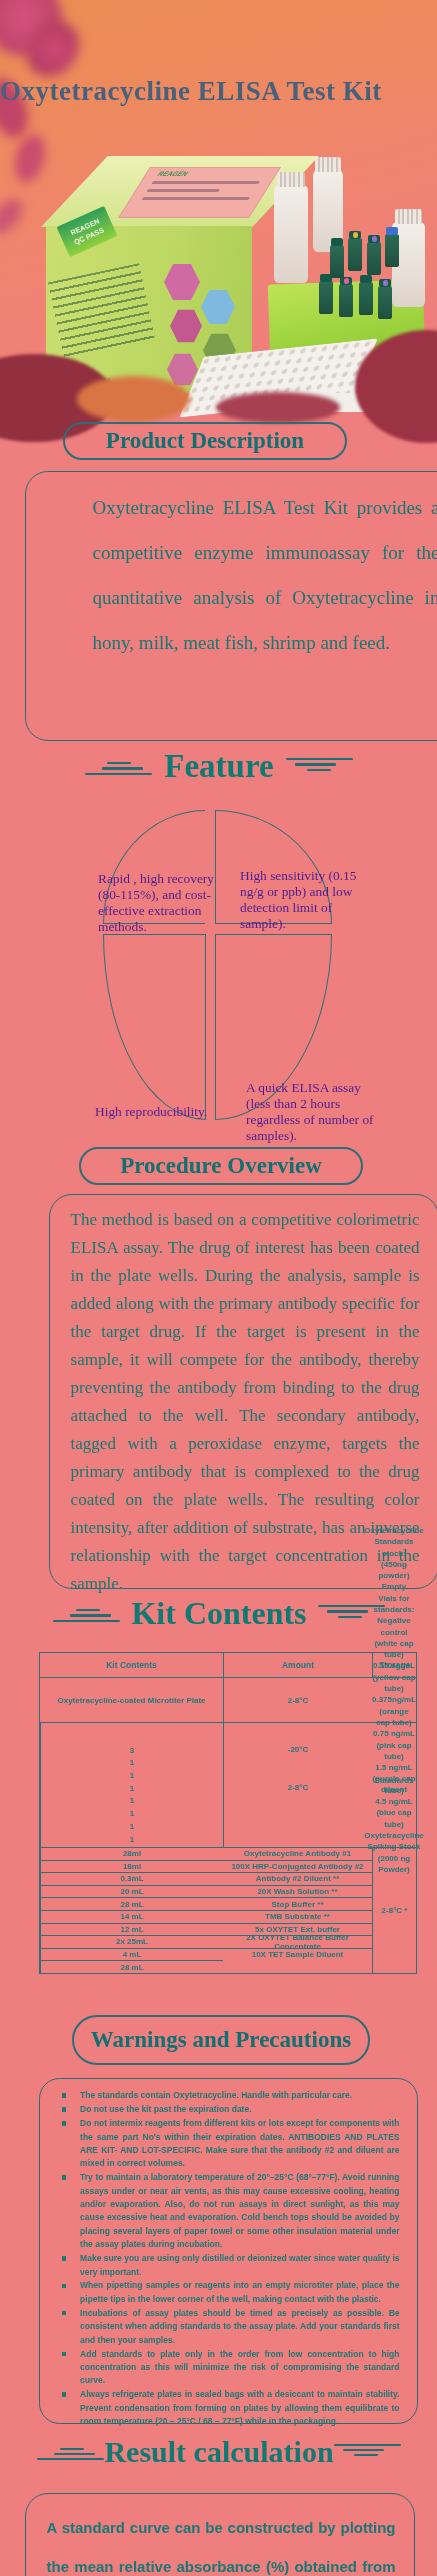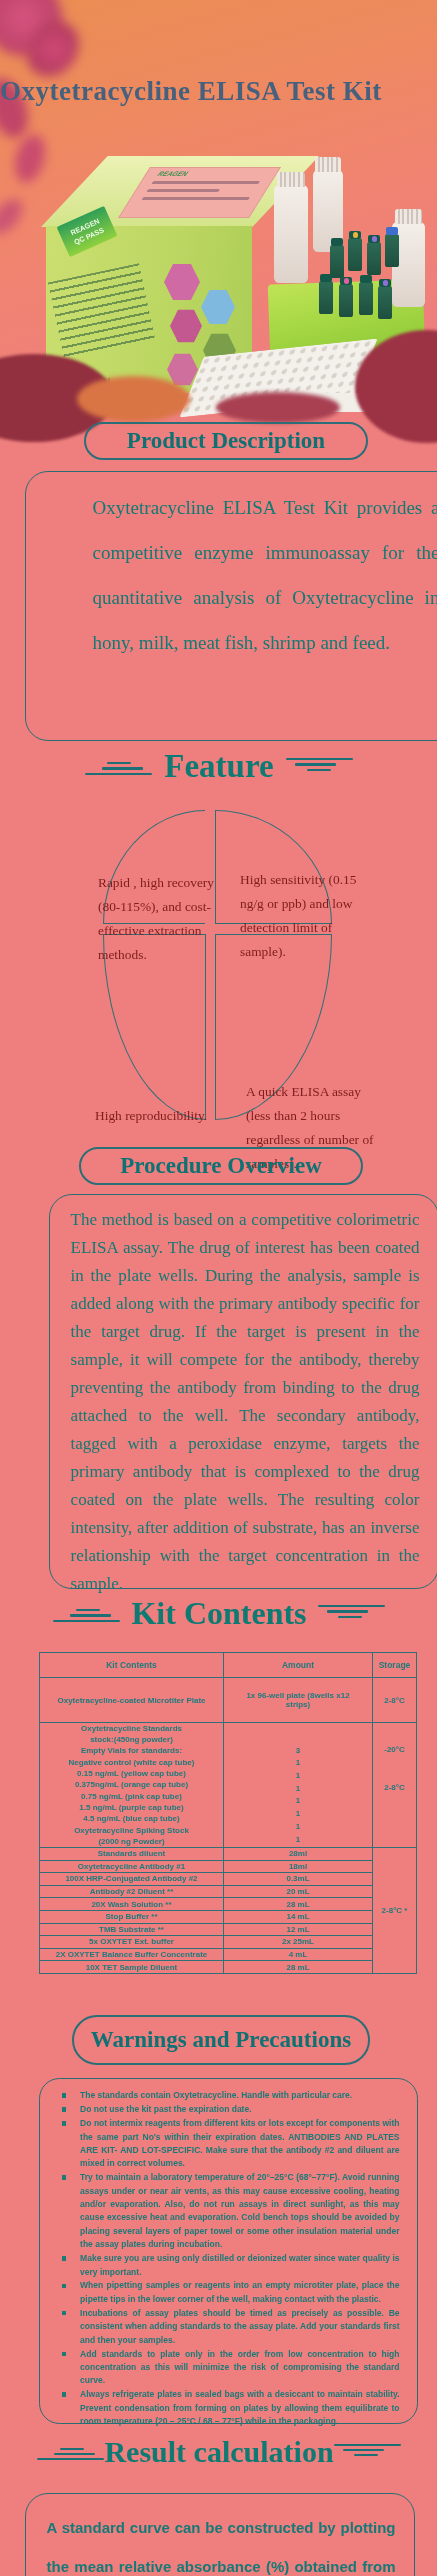--- a/index.html
+++ b/index.html
@@ -75,30 +75,30 @@
         font-weight:bold;color:#0d7a73;}
   .deco{position:relative;width:72px;height:18.5px;}
   .deco i{position:absolute;height:2.1px;background:#1c6f75;border-radius:1px;}
   .deco.left i:nth-child(1){right:0;bottom:1px;width:67px;}
   .deco.left i:nth-child(2){right:9.3px;bottom:6.2px;width:41px;}
   .deco.left i:nth-child(3){right:20.6px;bottom:11.3px;width:24px;}
   .deco.right i:nth-child(1){left:0;top:1px;width:67px;}
   .deco.right i:nth-child(2){left:9.3px;top:6.2px;width:41px;}
   .deco.right i:nth-child(3){left:20.6px;top:11.3px;width:24px;}
   
-  .pill-product{left:84px;top:422px;width:280px;height:34px;font-size:23px;}
+  .pill-product{left:63px;top:422px;width:280px;height:34px;font-size:23px;}
   .box-desc{left:25px;top:471px;width:388px;height:268px;padding-left:45px;}
   .box-desc p{margin:13.4px 19.6px 0 21.6px;font-size:19px;line-height:45px;text-align:justify;}
   .head-feature{top:748px;font-size:33px;gap:12.4px;}
   .quad{position:absolute;border:1.5px solid #2c6f77;}
   .q-tl{left:103px;top:810px;width:101px;height:112px;border-radius:100% 0 0 0 / 100% 0 0 0;border-right:none;}
   .q-tr{left:215px;top:810px;width:115px;height:112px;border-radius:0 100% 0 0 / 0 100% 0 0;border-left:1.5px solid #2c6f77;}
   .q-bl{left:103px;top:934px;width:101px;height:184px;border-radius:0 0 0 100% / 0 0 0 100%;}
   .q-br{left:215px;top:934px;width:115px;height:184px;border-radius:0 0 100% 0 / 0 0 100% 0;}
-  .qtext{position:absolute;font-size:13.4px;line-height:24px;color:#7f1d1d;}
+  .qtext{position:absolute;font-size:13.4px;line-height:16px;color:#4c1d95;}
   .qt-tl{left:98px;top:871px;width:126px;}
   .qt-tr{left:240px;top:868px;width:130px;}
   .qt-bl{left:95px;top:1104px;width:139px;}
   .qt-br{left:246px;top:1080px;width:130px;}
   .pill-procedure{left:79px;top:1147px;width:280px;height:34px;font-size:23px;}
   .box-proc{left:25px;top:1194px;width:388px;height:393px;margin-left:24px;}
   .box-proc p{margin:11.3px 18.5px 0 20.6px;font-size:17px;line-height:28px;text-align:justify;}
   .head-kit{top:1595px;font-size:32px;gap:11.3px;}
   
   .ktable{position:absolute;left:39px;top:1652px;display:grid;
@@ -250,21 +250,20 @@
         <i></i>
       </span>
   </div>
 
   <div class="ktable">
     <div class="kc c1 r1 hdr">Kit Contents</div>
     <div class="kc r1 hdr">Amount</div>
     <div class="kc r1 hdr">Storage</div>
 
     <div class="kc c1" style="padding:0 10.3px">Oxytetracycline-coated Microtiter Plate</div>
-    <div class="kc" style="padding:0 19.6px">1x 96-well plate (8wells x12 strips)</div>
     <div class="kc">2-8°C</div>
 
     <div class="kc c1 std">
       <span>Oxytetracycline Standards</span>
       <span>stock:(450ng powder)</span>
       <span>Empty Vials for standards:</span>
       <span>Negative control (white cap tube)</span>
       <span>0.15 ng/mL (yellow cap tube)</span>
       <span>0.375ng/mL (orange cap tube)</span>
       <span>0.75 ng/mL (pink cap tube)</span>

